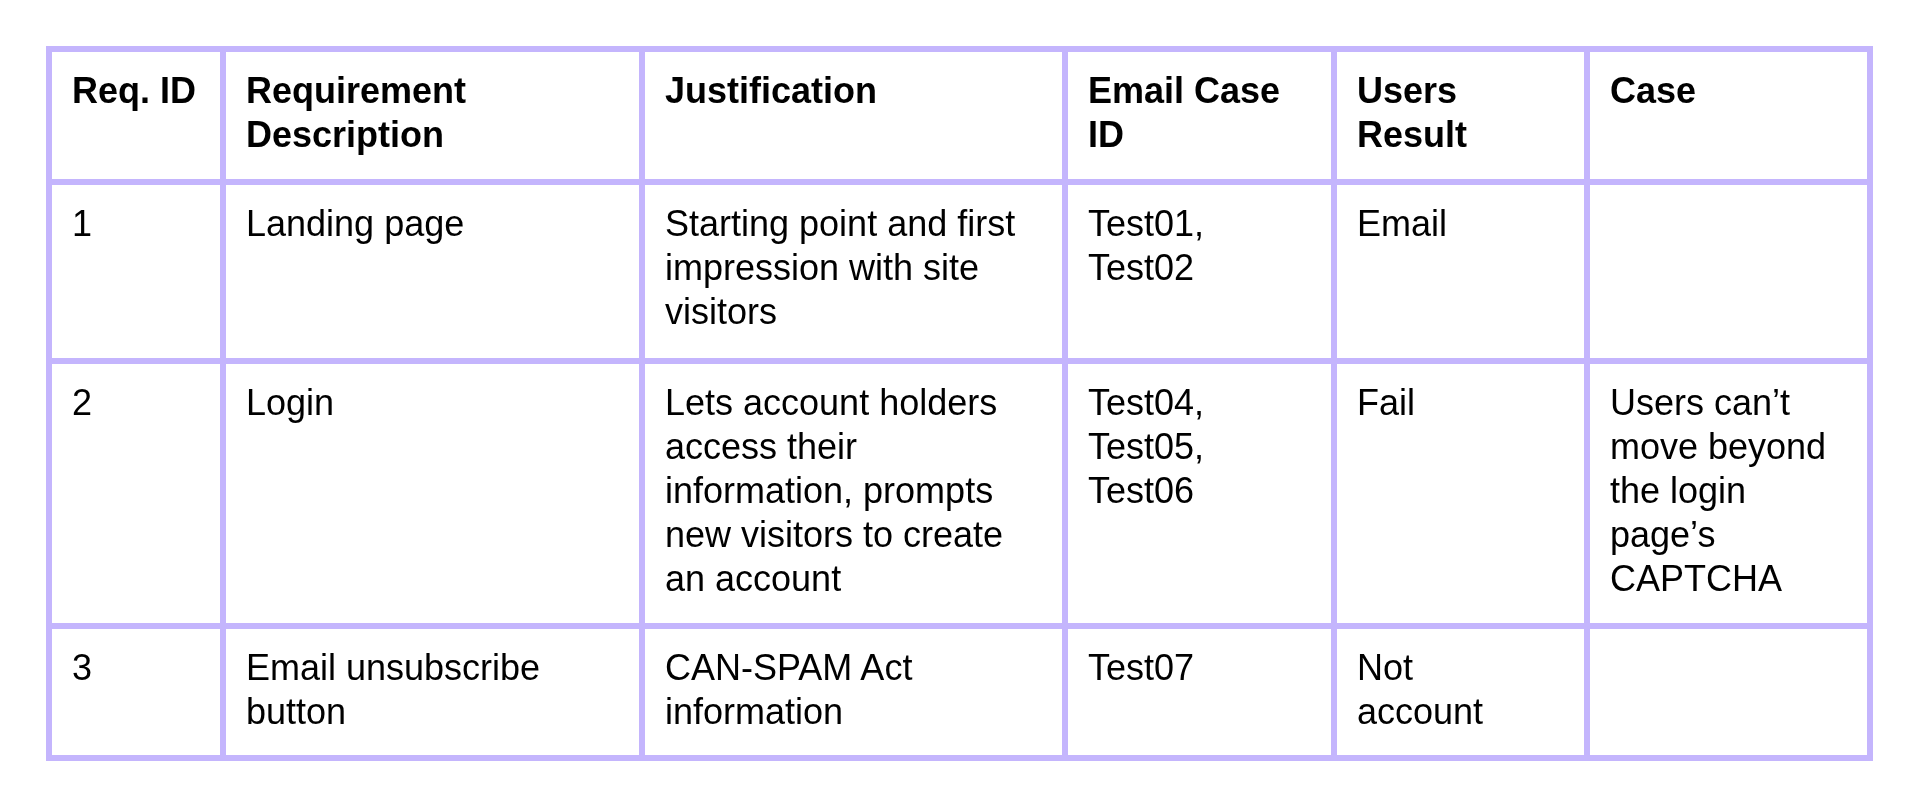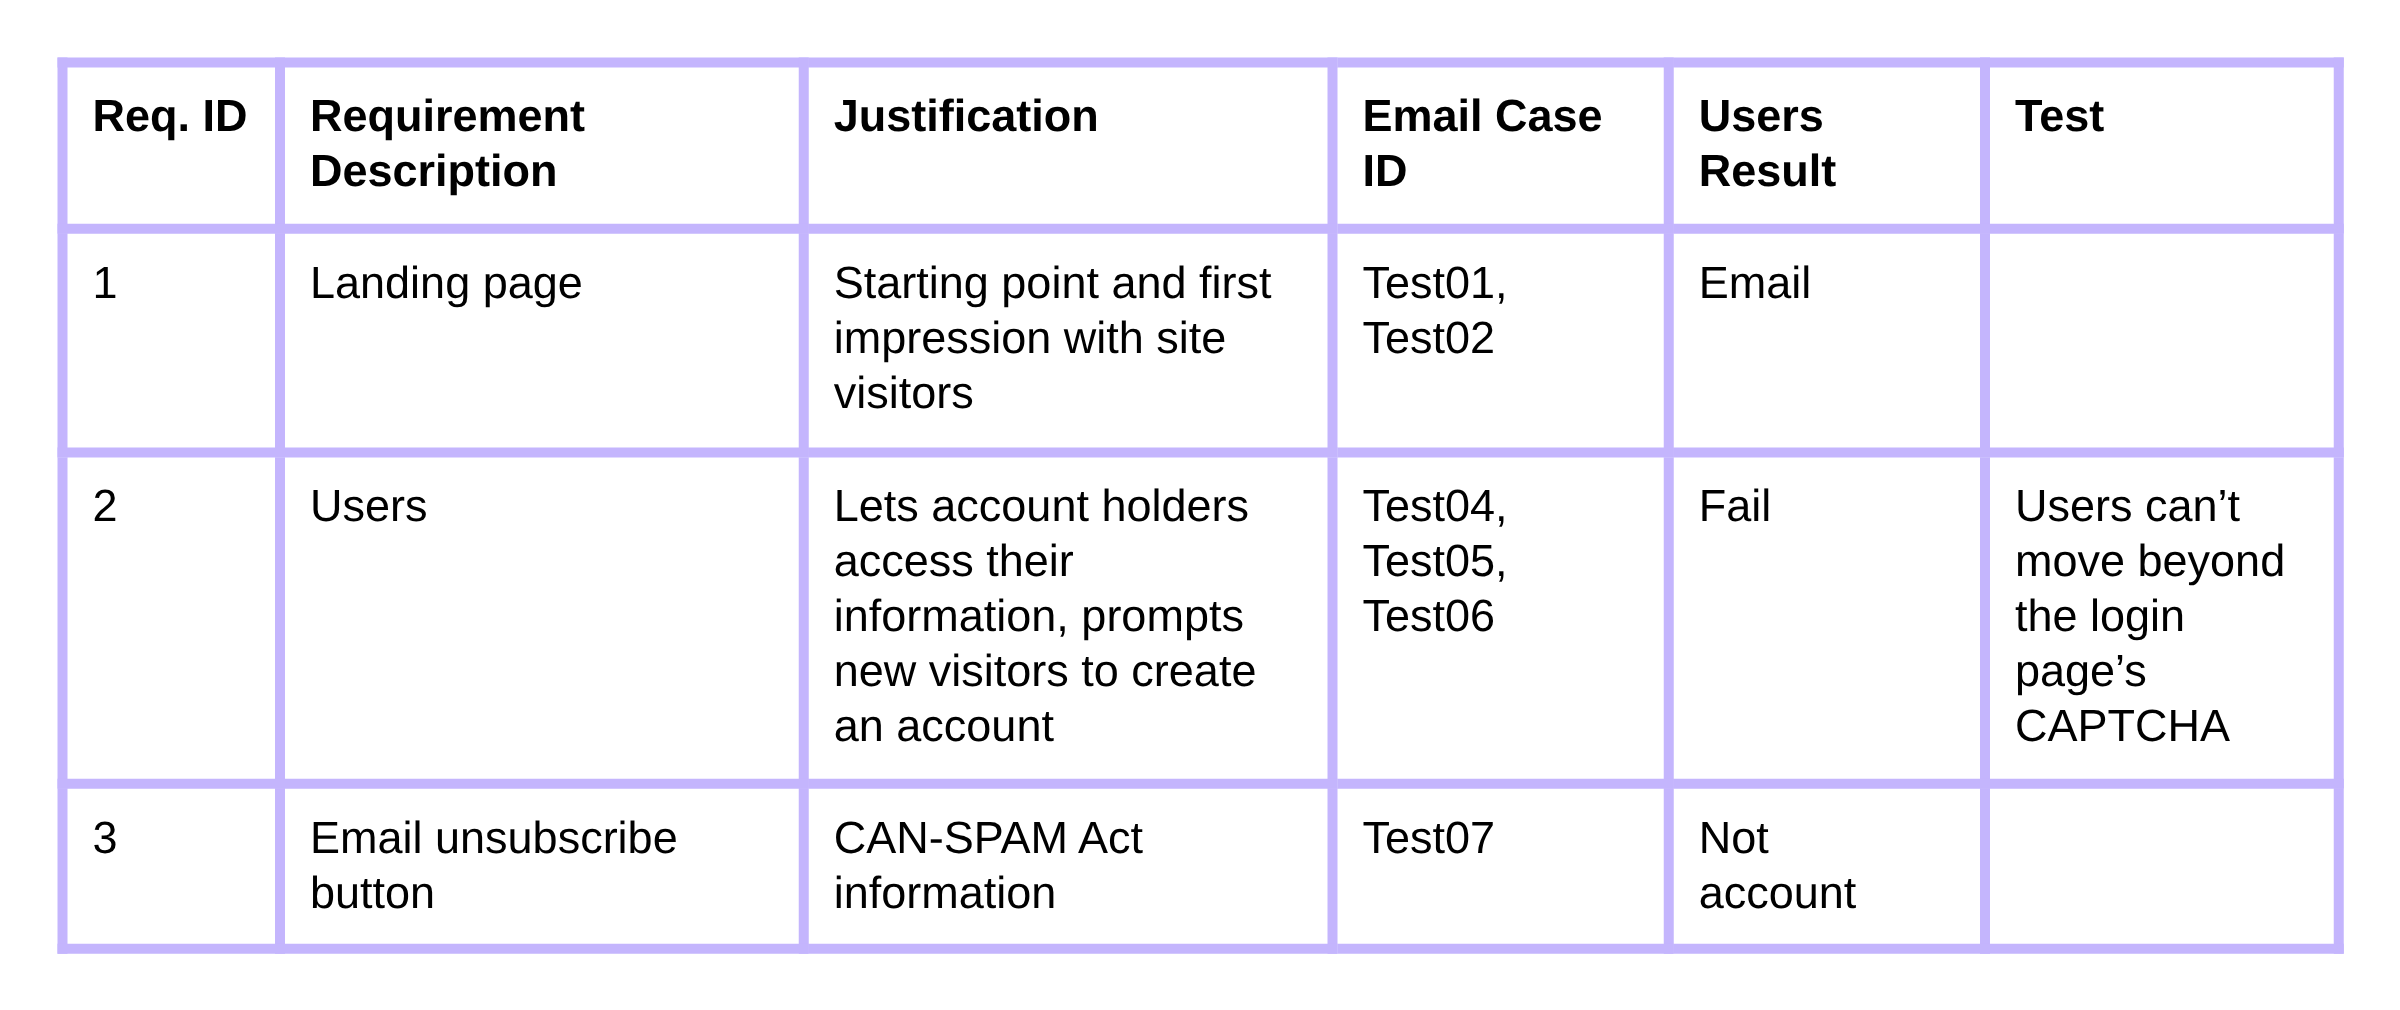--- a/index.html
+++ b/index.html
@@ -19,21 +19,21 @@
     top: 46px;
     width: 1821px;
     border-collapse: collapse;
     table-layout: fixed;
     background: #ffffff;
     border: 3px solid #000000;
     border-bottom-width: 4px;
   }
   table.req-matrix th,
   table.req-matrix td {
-    border: 8px solid #c4b5fd;
+    border: 6px solid #c4b5fd;
     vertical-align: top;
     text-align: left;
     padding: 17px 20px 10px 20px;
     font-size: 36px;
     line-height: 44px;
     white-space: pre-line;
     overflow: hidden;
   }
   table.req-matrix th { font-weight: bold; }
   tr.row-header { height: 133px; }
@@ -56,36 +56,36 @@
     </colgroup>
     <tbody>
       <tr class="row-header">
         <th>Req. ID</th>
         <th>Requirement
 Description</th>
         <th>Justification</th>
         <th>Email Case
 ID</th>
         <th>Users Result</th>
-        <th>Test</th>
+        <th>Case</th>
       </tr>
       <tr class="row-1">
         <td>1</td>
         <td>Landing page</td>
         <td>Starting point and first
 impression with site
 visitors</td>
         <td>Test01,
 Test02</td>
         <td>Email</td>
         <td></td>
       </tr>
       <tr class="row-2">
         <td>2</td>
-        <td>Users</td>
+        <td>Login</td>
         <td>Lets account holders
 access their
 information, prompts
 new visitors to create
 an account</td>
         <td>Test04,
 Test05,
 Test06</td>
         <td>Fail</td>
         <td>Users can’t

